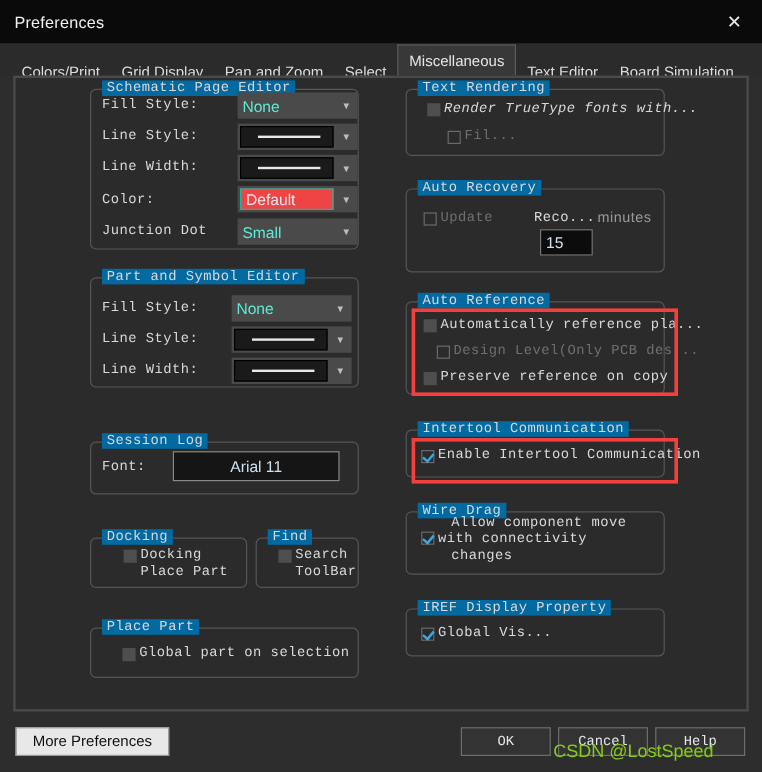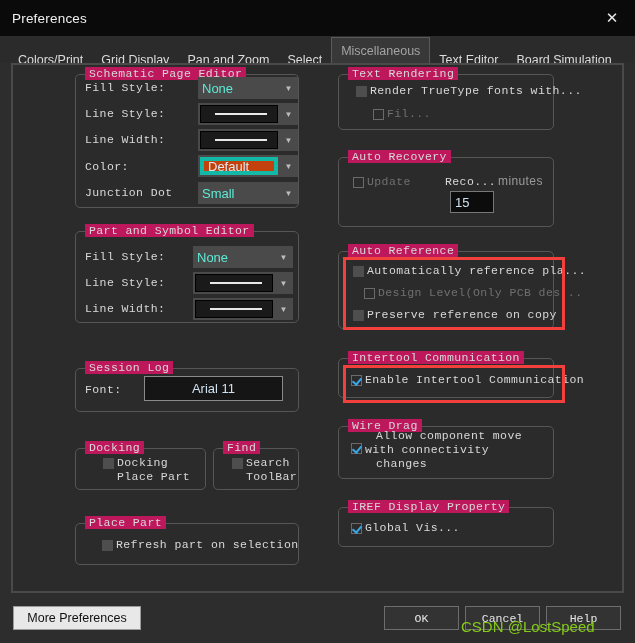--- a/index.html
+++ b/index.html
@@ -38,21 +38,21 @@
     padding-left:9px;
   }
   .tab{
     display:flex;align-items:center;padding:0 9px;
     color:#dcdcdc;font-size:12.5px;
     font-family:"Liberation Sans", sans-serif;
     white-space:nowrap;
     margin-top:20px;
   }
   .tab.active{
-    color:#a3a3a3;
+    color:#e5e5e5;
     background:#383838;
     border:1px solid #5a5a5a;
     border-bottom:none;
     margin-top:1px;
   }
   
   .content-wrap{
     flex:1 1 auto;position:relative;
     padding:0 11px 0 11px;
   }
@@ -67,21 +67,21 @@
 
   
   .grp{
     position:absolute;
     border:1px solid #565656;
     border-radius:5px;
     box-sizing:border-box;
   }
   .grp > .legend{
     position:absolute;top:-8px;left:9px;
-    background:#be185d;
+    background:#0369a1;
     padding:0 4px;
     color:#d8d8d8;
     font-family:"Liberation Mono", monospace;
     font-size:11.5px;
     white-space:nowrap;
     letter-spacing:.4px;
   }
   .lbl{
     position:absolute;
     color:#d8d8d8;
@@ -117,22 +117,22 @@
   .combo.boxed .field{
     background:#1a1a1a;
     border:1px solid #000;
     margin:2px 1px 2px 2px;
     position:relative;
   }
   .combo.boxed .field .line{
     width:72%;height:2px;background:#e8e8e8;margin:0 auto;
   }
   .combo.yellow .field{
-    background:#c2410c;
-    border:4px solid #14b8a6;
+    background:#ef4444;
+    border:1px solid #14b8a6;
     margin:2px 1px 2px 2px;
     color:#dfe9f2;
     padding-left:4px;
   }
 
   
   .tinput{
     position:absolute;
     background:#0c0c0c;
     border:1px solid #777;
@@ -335,27 +335,27 @@
         <div class="cb off" style="left:219px;top:391px;">
           <div class="box"></div>
           <div class="txt"><span>Search</span><br><span>ToolBar</span></div>
         </div>
 
         <div class="grp" style="left:62px;top:458px;width:224px;height:42px;">
           <span class="legend">Place Part</span>
         </div>
         <div class="cb off" style="left:89px;top:473px;">
           <div class="box"></div>
-          <div class="txt">Refresh part on selection</div>
+          <div class="txt">Global part on selection</div>
         </div>
 
         <div class="grp" style="left:325px;top:9px;width:216px;height:56px;">
           <span class="legend">Text Rendering</span>
         </div>
-        <div class="cb off" style="left:343px;top:19px;">
+        <div class="cb off" style="left:343px;top:19px;font-style:italic;">
           <div class="box"></div>
           <div class="txt">Render TrueType fonts with...</div>
         </div>
         <div class="cb disabled" style="left:360px;top:42px;">
           <div class="box"></div>
           <div class="txt">Fil...</div>
         </div>
 
         <div class="grp" style="left:325px;top:92px;width:216px;height:70px;">
           <span class="legend">Auto Recovery</span>

